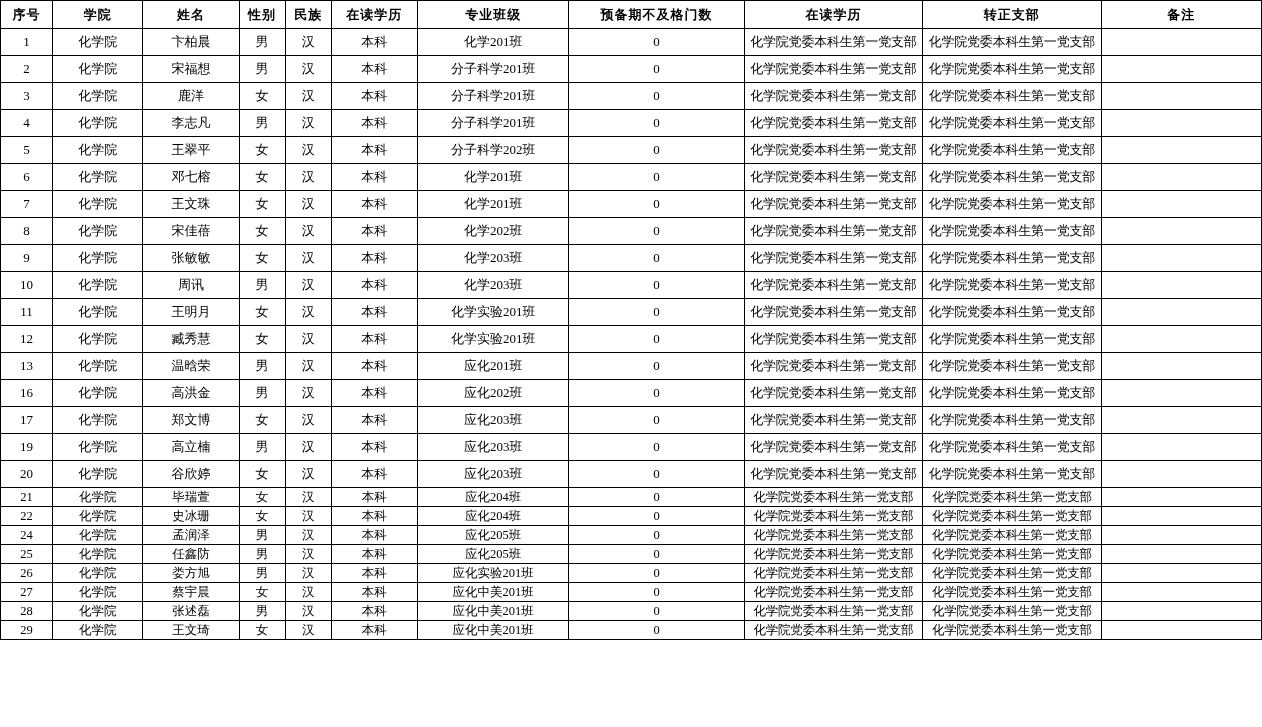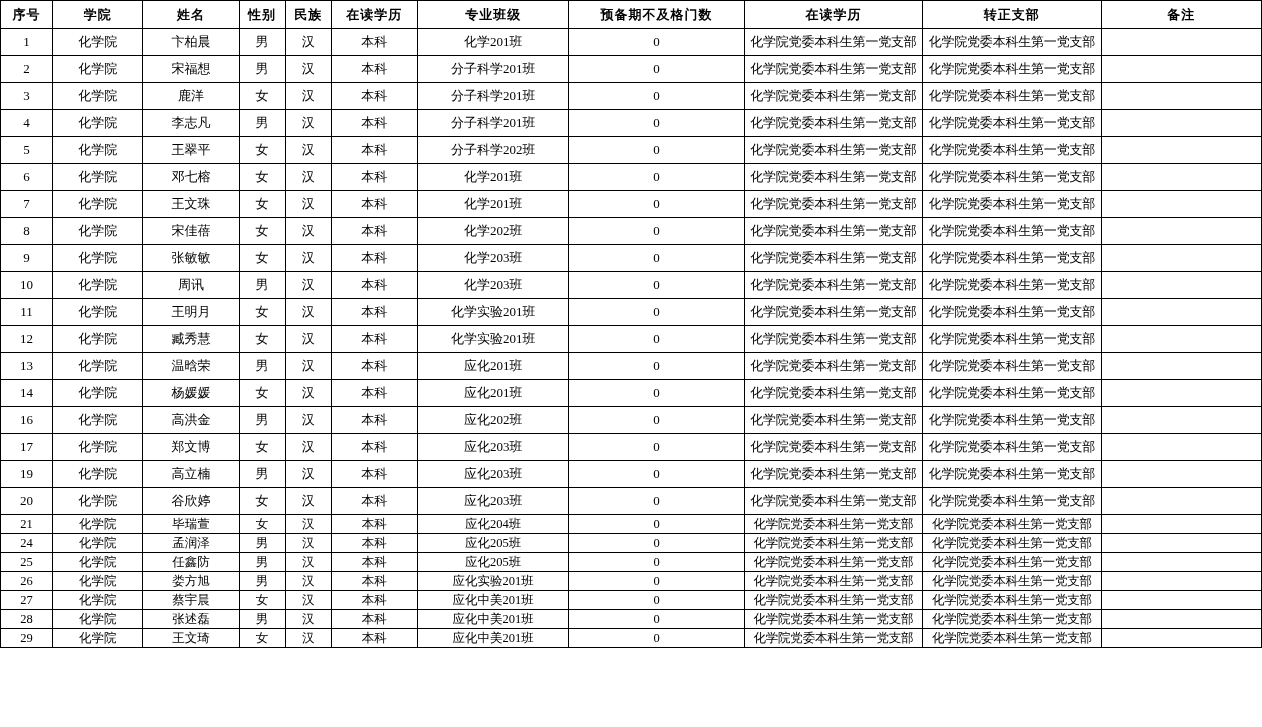--- a/index.html
+++ b/index.html
@@ -256,33 +256,20 @@
         <td>男</td>
         <td>汉</td>
         <td>本科</td>
         <td>应化201班</td>
         <td>0</td>
         <td class="cell-branch">化学院党委本科生第一党支部</td>
         <td class="cell-branch">化学院党委本科生第一党支部</td>
         <td></td>
       </tr>
       <tr class="tall">
-        <td>14</td>
-        <td>化学院</td>
-        <td>杨媛媛</td>
-        <td>女</td>
-        <td>汉</td>
-        <td>本科</td>
-        <td>应化201班</td>
-        <td>0</td>
-        <td class="cell-branch">化学院党委本科生第一党支部</td>
-        <td class="cell-branch">化学院党委本科生第一党支部</td>
-        <td></td>
-      </tr>
-      <tr class="tall">
         <td>16</td>
         <td>化学院</td>
         <td>高洪金</td>
         <td>男</td>
         <td>汉</td>
         <td>本科</td>
         <td>应化202班</td>
         <td>0</td>
         <td class="cell-branch">化学院党委本科生第一党支部</td>
         <td class="cell-branch">化学院党委本科生第一党支部</td>
@@ -324,20 +311,33 @@
         <td>应化203班</td>
         <td>0</td>
         <td class="cell-branch">化学院党委本科生第一党支部</td>
         <td class="cell-branch">化学院党委本科生第一党支部</td>
         <td></td>
       </tr>
       <tr class="short">
         <td>21</td>
         <td>化学院</td>
         <td>毕瑞萱</td>
+        <td>女</td>
+        <td>汉</td>
+        <td>本科</td>
+        <td>应化204班</td>
+        <td>0</td>
+        <td class="cell-branch">化学院党委本科生第一党支部</td>
+        <td class="cell-branch">化学院党委本科生第一党支部</td>
+        <td></td>
+      </tr>
+      <tr class="short">
+        <td>22</td>
+        <td>化学院</td>
+        <td>史冰珊</td>
         <td>女</td>
         <td>汉</td>
         <td>本科</td>
         <td>应化204班</td>
         <td>0</td>
         <td class="cell-branch">化学院党委本科生第一党支部</td>
         <td class="cell-branch">化学院党委本科生第一党支部</td>
         <td></td>
       </tr>
       <tr class="short">

